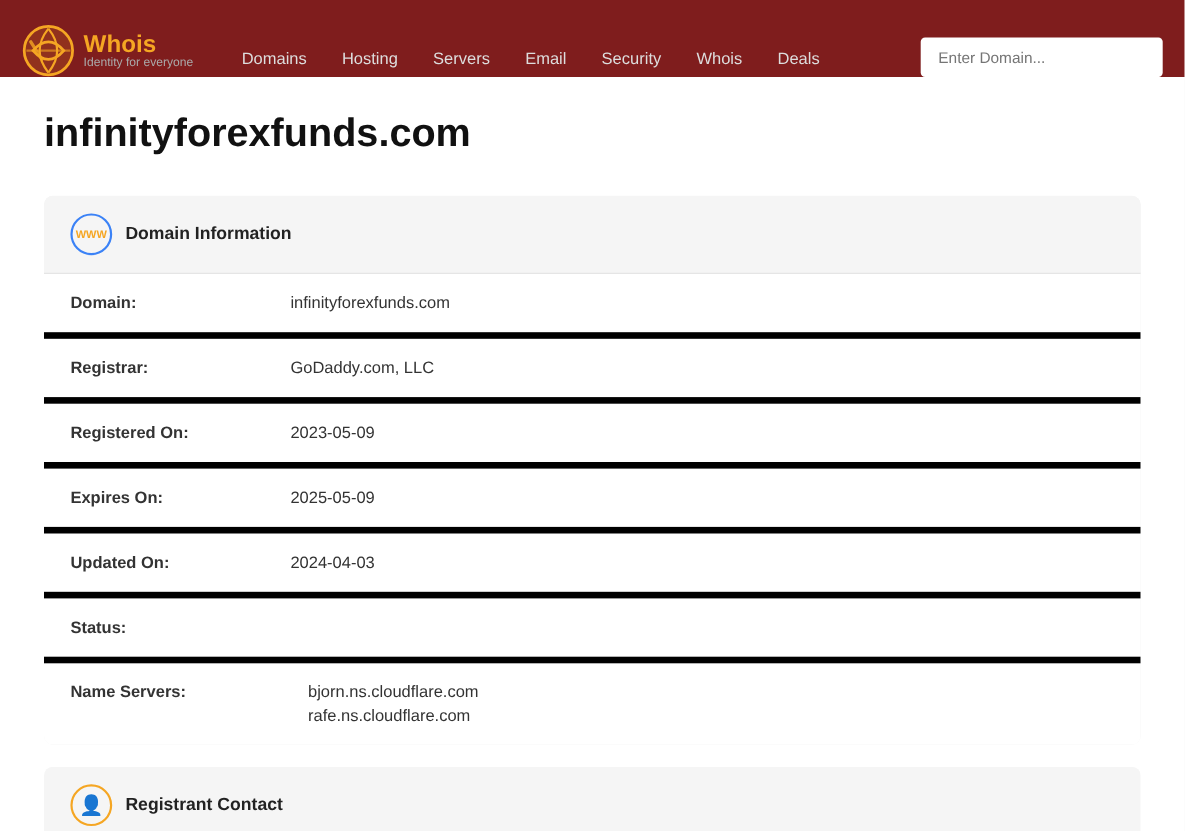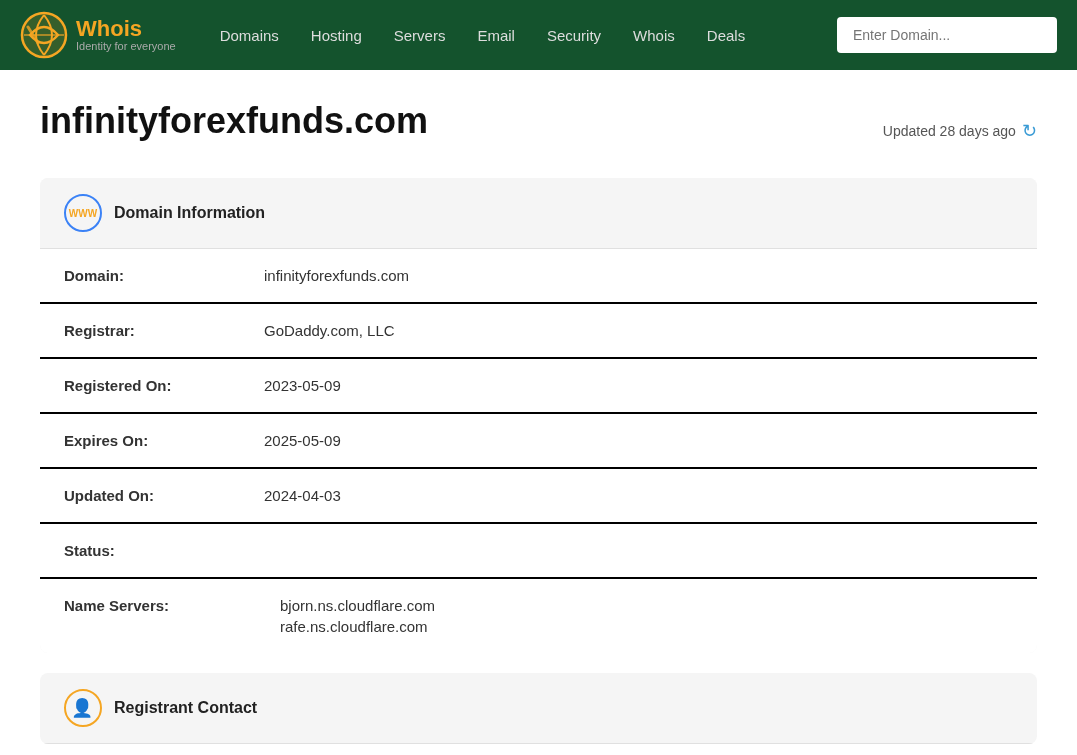--- a/index.html
+++ b/index.html
@@ -1,22 +1,22 @@
 <!DOCTYPE html>
 <html><head>
   <meta charset="utf-8">
   <style>
     * { margin: 0; padding: 0; box-sizing: border-box; }
     body { font-family: Arial, sans-serif; background: #fff; color: #333; font-size: 15px; }
 
     
     .header {
-      background: #14532d;
-      display: flex;
-      align-items: center;
+      background: #7f1d1d;
+      display: flex;
+      align-items: flex-end;
       padding: 0 20px;
       height: 70px;
       gap: 30px;
     }
     .logo-area {
       display: flex;
       align-items: center;
       gap: 8px;
       text-decoration: none;
     }
@@ -138,21 +138,21 @@
       font-size: 18px;
       color: #f5a623;
       flex-shrink: 0;
     }
     .card-body {
       background: #fff;
     }
     .info-row {
       display: flex;
       padding: 18px 24px;
-      border-bottom: 2px solid #000000;
+      border-bottom: 6px solid #000000;
       align-items: flex-start;
     }
     .info-row:last-child {
       border-bottom: none;
       gap: 16px;
     }
     .info-label {
       width: 200px;
       font-weight: 600;
       color: #333;
@@ -199,24 +199,20 @@
     <a class="nav-item" href="#">Deals</a>
   </nav>
 
   <input class="search-box" type="text" placeholder="Enter Domain..." style="">
 </header>
 
 <div class="page">
 
   <div class="updated-row">
     <h1 class="domain-title">infinityforexfunds.com</h1>
-    <span class="updated-text">
-      <span>Updated 28 days ago</span>
-      <span class="refresh-icon">↻</span>
-    </span>
   </div>
 
   <div class="card">
     <div class="card-header">
       <div class="www-badge">WWW</div>
       <span class="card-header-title">Domain Information</span>
     </div>
     <div class="card-body">
 
       <div class="info-row">

